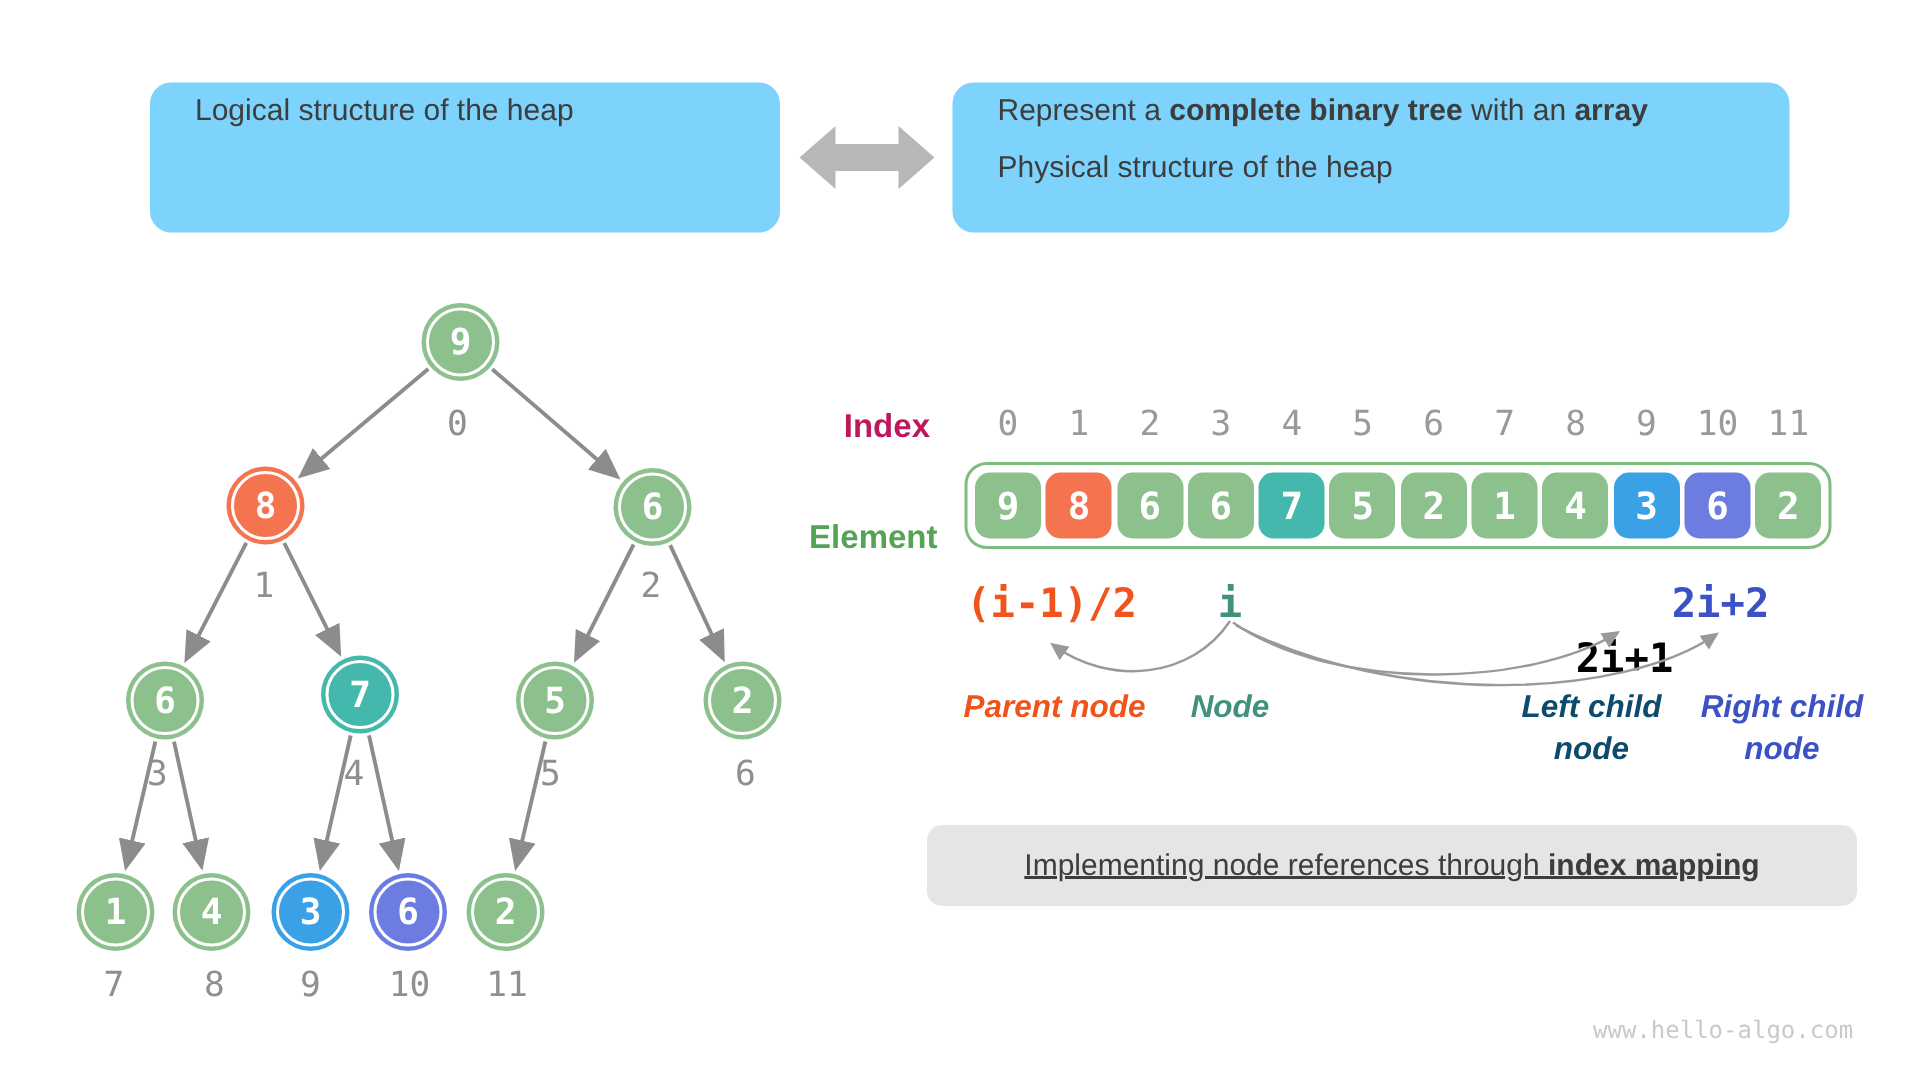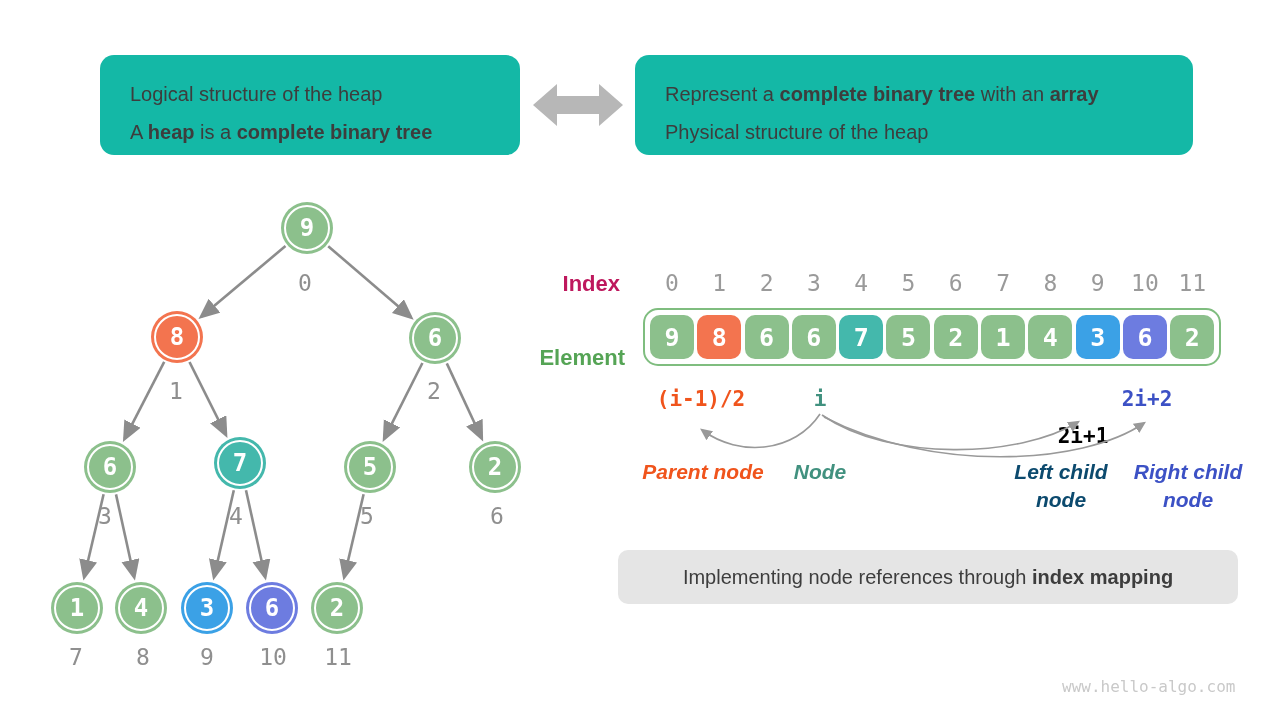--- a/index.html
+++ b/index.html
@@ -1,22 +1,22 @@
 <!DOCTYPE html>
 <html><head>
 <meta charset="utf-8">
 <style>
   * { margin: 0; padding: 0; box-sizing: border-box; }
   html, body { width: 1280px; height: 720px; background: #ffffff; overflow: hidden; }
   body { font-family: "Liberation Sans", sans-serif; position: relative; }
 
   
   .hbox {
-    position: absolute; background: #14b8a6; border-radius: 14px;
-    color: #3D3D3D; font-size: 20px; line-height: 38px; padding: 20px 0 0 30px;
+    position: absolute; background: #7dd3fc; border-radius: 14px;
+    color: #3D3D3D; font-size: 20px; line-height: 38px; padding: 0 0 0 30px;
   }
   .hbox .b, .gbox .b { font-weight: 700; }
 
   
   .gbox {
     position: absolute; background: #E5E5E5; border-radius: 10px;
     color: #3D3D3D; font-size: 20px; display: flex; align-items: center; justify-content: center;
   }
 
   
@@ -47,39 +47,38 @@
   }
   .cell {
     width: 44px; height: 44px; border-radius: 10px;
     display: flex; align-items: center; justify-content: center;
     color: #ffffff; font-family: "DejaVu Sans Mono", monospace; font-weight: 700; font-size: 25px;
   }
 
   
   .formula {
     position: absolute; transform: translateX(-50%);
-    font-family: "DejaVu Sans Mono", monospace; font-weight: 700; font-size: 21px; white-space: nowrap;
+    font-family: "DejaVu Sans Mono", monospace; font-weight: 700; font-size: 27px; white-space: nowrap;
   }
   .maplabel {
     position: absolute; transform: translateX(-50%);
     font-weight: 700; font-size: 21px; line-height: 28px; text-align: center; white-space: nowrap; font-style: italic;
   }
 
   .watermark {
     position: absolute; font-family: "DejaVu Sans Mono", monospace; font-size: 16px; color: #C9C9C9;
   }
 
   svg.overlay { position: absolute; pointer-events: none; }
 </style>
 </head>
 <body>
 
 <div class="hbox" style="left:100px; top:55px; width:420px; height:100px;">
   <div><span>Logical structure of the heap</span></div>
-  <div><span>A </span><span class="b">heap</span><span> is a </span><span class="b">complete binary tree</span></div>
 </div>
 
 <svg class="overlay" style="left:533px; top:83px;" width="90" height="44" viewBox="0 0 90 44">
   <polygon points="0,22 24,1 24,13 66,13 66,1 90,22 66,43 66,31 24,31 24,43" fill="#B7B7B7"></polygon>
 </svg>
 
 <div class="hbox" style="left:635px; top:55px; width:558px; height:100px;">
   <div><span>Represent a </span><span class="b">complete binary tree</span><span> with an </span><span class="b">array</span></div>
   <div><span>Physical structure of the heap</span></div>
 </div>
@@ -185,17 +184,17 @@
 <div class="maplabel" style="left: 820px; top: 458px; color: rgb(65, 145, 127);">Node</div>
 <div class="maplabel" style="left: 1061px; top: 458px; color: #0c4a6e;">
   <div>Left child</div>
     <div>node</div>
 </div>
 <div class="maplabel" style="left: 1188px; top: 458px; color: rgb(60, 81, 197);">
   <div>Right child</div>
     <div>node</div>
 </div>
 
-<div class="gbox" style="left:618px; top:550px; width:620px; height:54px;">
+<div class="gbox" style="left:618px; top:550px; width:620px; height:54px;text-decoration:underline;">
   <span><span>Implementing node references through </span><span class="b">index mapping</span></span>
 </div>
 
 <div class="watermark" style="left: 1062px; top: 677px; color: rgb(201, 201, 201);">www.hello-algo.com</div>
 
 </body></html>

